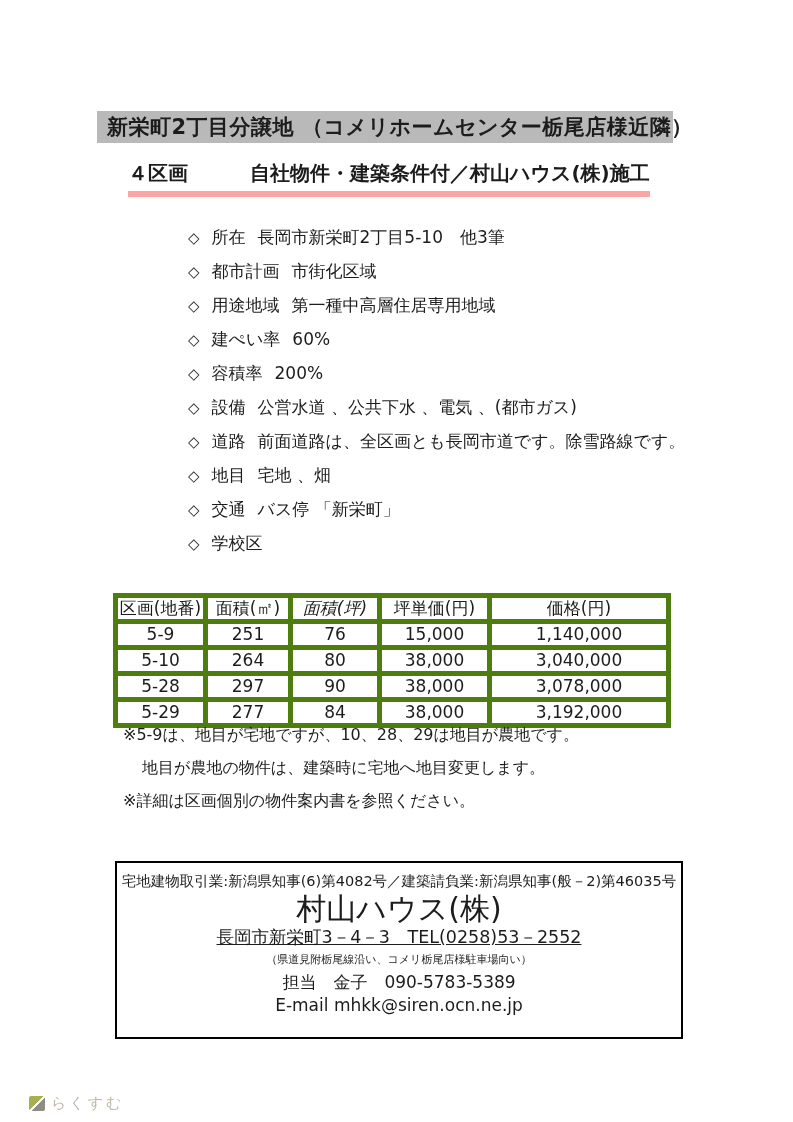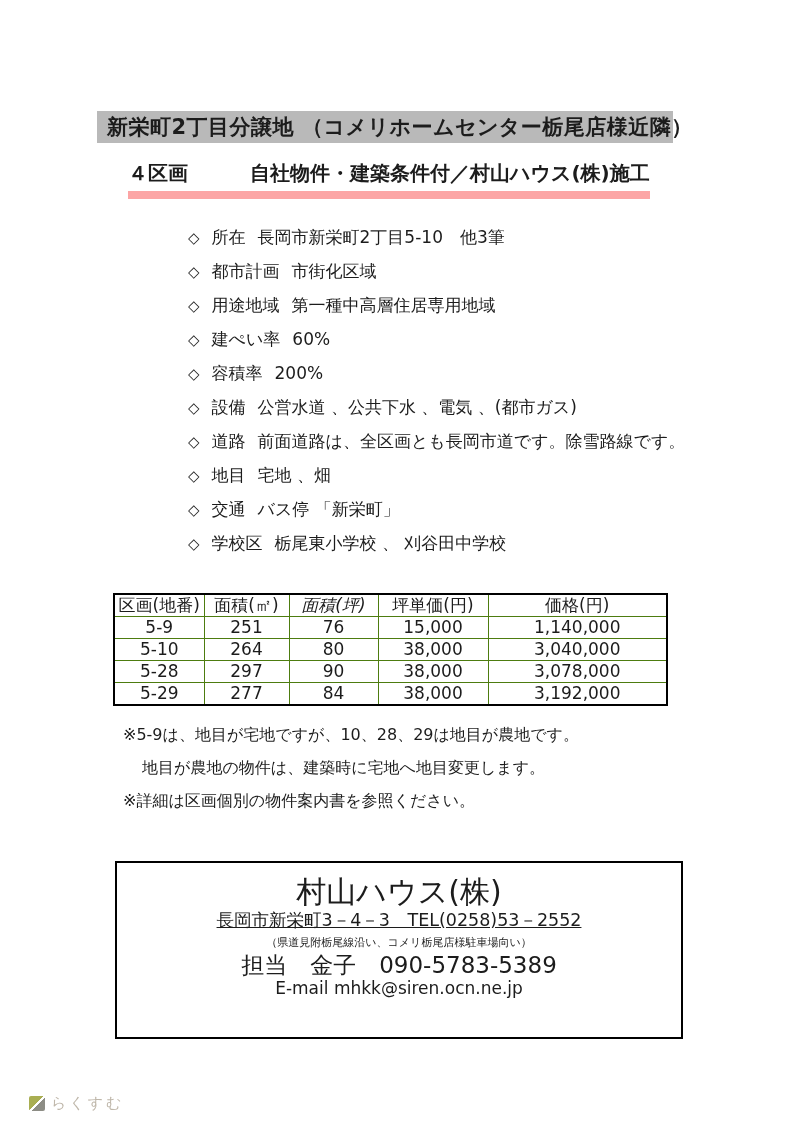--- a/index.html
+++ b/index.html
@@ -32,21 +32,21 @@
     letter-spacing:0.5px;
     white-space:nowrap;
   }
   .subtitle{
     position:absolute;left:128px;top:160px;
     font-size:20px;font-weight:bold;
     white-space:nowrap;
   }
   .subtitle-inner{
     display:inline-block;
-    border-bottom:8px solid #fca5a5;
+    border-bottom:6px solid #fca5a5;
     padding-bottom:4px;
   }
   .subtitle-gap{display:inline-block;width:62px;}
   
   .details{
     position:absolute;left:188px;top:228px;
     font-size:17px;
   }
   .detail-item{
     display:flex;align-items:baseline;
@@ -60,21 +60,21 @@
     line-height:18px;
   }
   .detail-label{margin-right:12px;}
   
   .price-table{
     position:absolute;left:113px;top:593px;
     border-collapse:collapse;
     font-size:17px;
   }
   .price-table,.price-table td,.price-table th{
-    border:1px solid #4d7c0f;
+    border:5px solid #4d7c0f;
   }
   .price-table{border:2px solid #000;}
   .price-table th,.price-table td{
     font-weight:normal;
     text-align:center;
     height:21px;
     line-height:21px;
     padding:0;
     white-space:nowrap;
   }
@@ -100,21 +100,21 @@
     width:568px;height:178px;
     border:2px solid #000;
     display:flex;flex-direction:column;align-items:center;
     text-align:center;
     padding-top:10px;
   }
   .license-line{font-size:14.5px;line-height:17px;white-space:nowrap;}
   .company-name{font-size:30px;line-height:34px;margin-top:2px;white-space:nowrap;}
   .address-line{font-size:17.5px;line-height:23px;white-space:nowrap;text-decoration:underline;}
   .location-line{font-size:11px;line-height:22px;white-space:nowrap;}
-  .contact-line{font-size:23px;line-height:23px;white-space:nowrap;}
+  .contact-line{font-size:17px;line-height:23px;white-space:nowrap;}
   .email-line{font-size:17px;line-height:23px;white-space:nowrap;}
   
   .watermark{
     position:absolute;left:29px;top:1094px;
     display:flex;align-items:center;
   }
   .wm-icon{
     width:16px;height:15px;
     border-radius:2px;
     background:linear-gradient(135deg,
@@ -186,21 +186,20 @@
       <span class="detail-value">宅地 、畑</span>
     </div>
     <div class="detail-item">
       <span class="diamond">◇</span>
       <span class="detail-label">交通</span>
       <span class="detail-value">バス停 「新栄町」</span>
     </div>
     <div class="detail-item">
       <span class="diamond">◇</span>
       <span class="detail-label">学校区</span>
-      <span class="detail-value">栃尾東小学校 、 刈谷田中学校</span>
     </div>
   </div>
 
   <table class="price-table">
     <thead>
       <tr>
         <th class="col-lot">区画(地番)</th>
         <th class="col-m2">面積(㎡)</th>
         <th class="col-tsubo">面積(坪)</th>
         <th class="col-unit">坪単価(円)</th>
@@ -239,20 +238,21 @@
     </tbody>
   </table>
 
   <div class="notes">
     <div class="note-line">※5-9は、地目が宅地ですが、10、28、29は地目が農地です。</div>
     <div class="note-line indent">地目が農地の物件は、建築時に宅地へ地目変更します。</div>
     <div class="note-line">※詳細は区画個別の物件案内書を参照ください。</div>
   </div>
 
   <div class="company-box">
+    <div class="license-line">宅地建物取引業:新潟県知事(6)第4082号／建築請負業:新潟県知事(般－2)第46035号</div>
     <div class="company-name">村山ハウス(株)</div>
     <div class="address-line">長岡市新栄町3－4－3　TEL(0258)53－2552</div>
     <div class="location-line">（県道見附栃尾線沿い、コメリ栃尾店様駐車場向い）</div>
     <div class="contact-line">担当　金子　090-5783-5389</div>
     <div class="email-line">E-mail mhkk@siren.ocn.ne.jp</div>
   </div>
 
   <div class="watermark">
     <span class="wm-icon"></span>
     <span class="wm-text">らくすむ</span>

